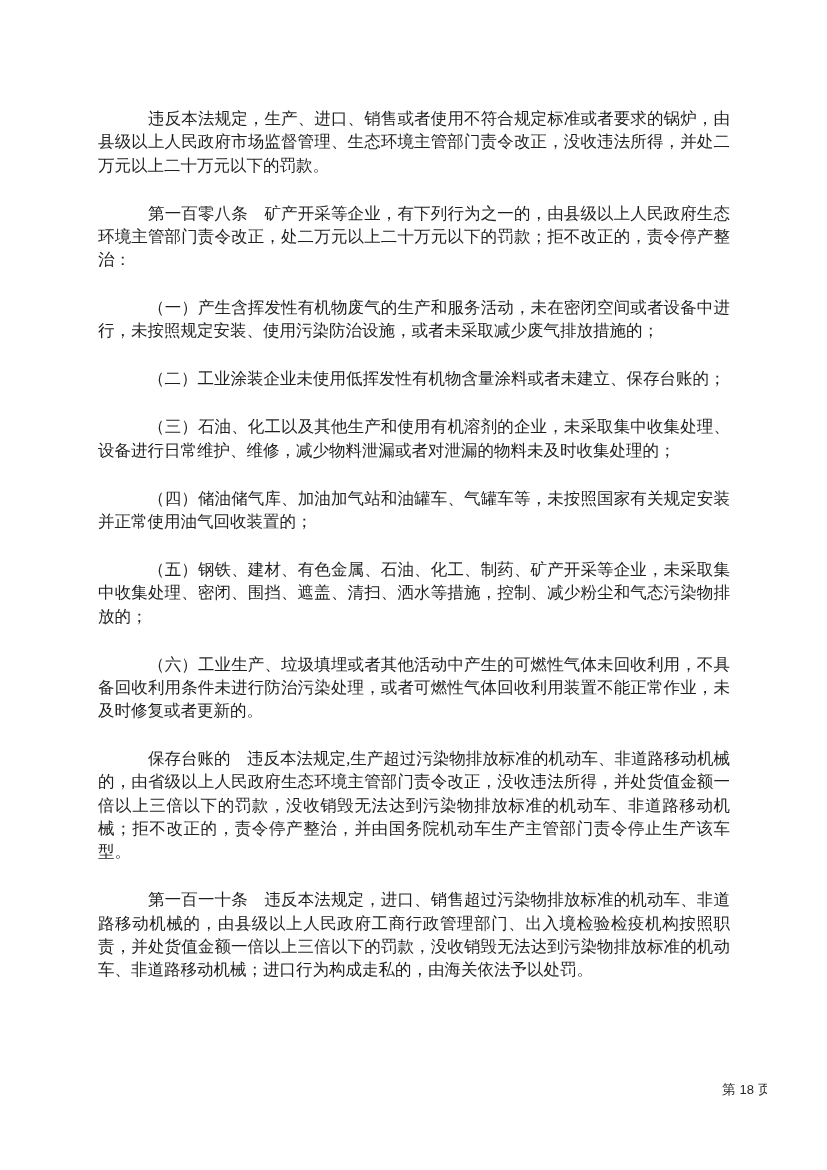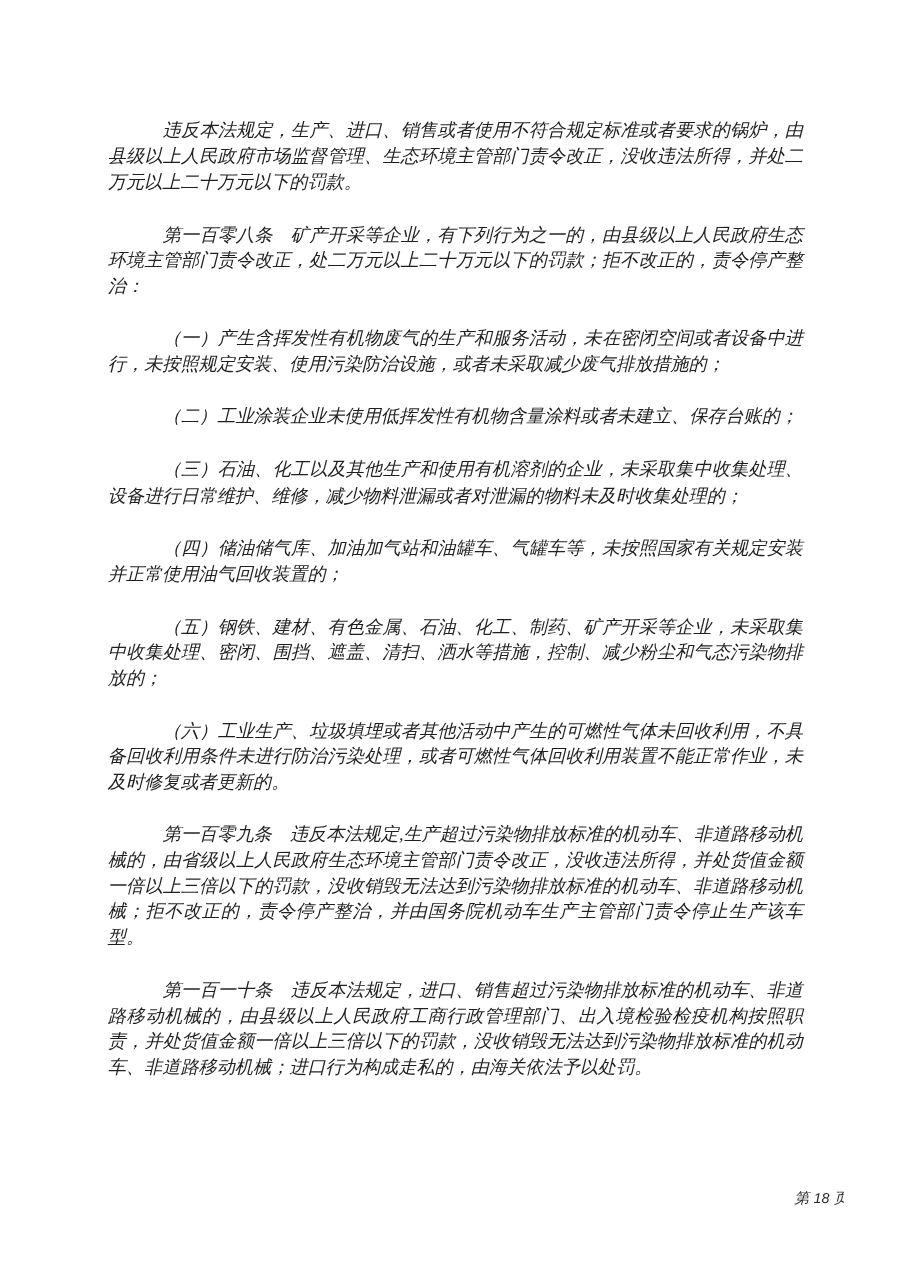--- a/index.html
+++ b/index.html
@@ -8,21 +8,20 @@
     background: #ffffff;
   }
   .page {
     position: relative;
     width: 767px;
     height: 1170px;
     background: #ffffff;
     overflow: hidden;
     font-family: "Liberation Serif", "DejaVu Serif", serif;
     color: #1f1f1f;
-    font-style: italic;
   }
   .content {
     position: absolute;
     top: 107px;
     left: 98px;
     width: 632px;
   }
   .content p {
     margin: 0 0 24.7px 0;
     font-size: 16.5px;
@@ -57,21 +56,21 @@
 
   <div class="content">
     <p>违反本法规定，生产、进口、销售或者使用不符合规定标准或者要求的锅炉，由县级以上人民政府市场监督管理、生态环境主管部门责令改正，没收违法所得，并处二万元以上二十万元以下的罚款。</p>
     <p>第一百零八条　矿产开采等企业，有下列行为之一的，由县级以上人民政府生态环境主管部门责令改正，处二万元以上二十万元以下的罚款；拒不改正的，责令停产整治：</p>
     <p>（一）产生含挥发性有机物废气的生产和服务活动，未在密闭空间或者设备中进行，未按照规定安装、使用污染防治设施，或者未采取减少废气排放措施的；</p>
     <p>（二）工业涂装企业未使用低挥发性有机物含量涂料或者未建立、保存台账的；</p>
     <p>（三）石油、化工以及其他生产和使用有机溶剂的企业，未采取集中收集处理、设备进行日常维护、维修，减少物料泄漏或者对泄漏的物料未及时收集处理的；</p>
     <p>（四）储油储气库、加油加气站和油罐车、气罐车等，未按照国家有关规定安装并正常使用油气回收装置的；</p>
     <p>（五）钢铁、建材、有色金属、石油、化工、制药、矿产开采等企业，未采取集中收集处理、密闭、围挡、遮盖、清扫、洒水等措施，控制、减少粉尘和气态污染物排放的；</p>
     <p>（六）工业生产、垃圾填埋或者其他活动中产生的可燃性气体未回收利用，不具备回收利用条件未进行防治污染处理，或者可燃性气体回收利用装置不能正常作业，未及时修复或者更新的。</p>
-    <p>第一百零九条　违反本法规定,生产超过污染物排放标准的机动车、非道路移动机械的，由省级以上人民政府生态环境主管部门责令改正，没收违法所得，并处货值金额一倍以上三倍以下的罚款，没收销毁无法达到污染物排放标准的机动车、非道路移动机械；拒不改正的，责令停产整治，并由国务院机动车生产主管部门责令停止生产该车型。</p>
+    <p>保存台账的　违反本法规定,生产超过污染物排放标准的机动车、非道路移动机械的，由省级以上人民政府生态环境主管部门责令改正，没收违法所得，并处货值金额一倍以上三倍以下的罚款，没收销毁无法达到污染物排放标准的机动车、非道路移动机械；拒不改正的，责令停产整治，并由国务院机动车生产主管部门责令停止生产该车型。</p>
     <p>第一百一十条　违反本法规定，进口、销售超过污染物排放标准的机动车、非道路移动机械的，由县级以上人民政府工商行政管理部门、出入境检验检疫机构按照职责，并处货值金额一倍以上三倍以下的罚款，没收销毁无法达到污染物排放标准的机动车、非道路移动机械；进口行为构成走私的，由海关依法予以处罚。</p>
   </div>
 
   <div class="footer">
     <span>第</span><span class="num">18</span><span>页</span><span>共</span><span class="num">22</span><span>页</span>
   </div>
 
 </div>
 
 </body></html>

